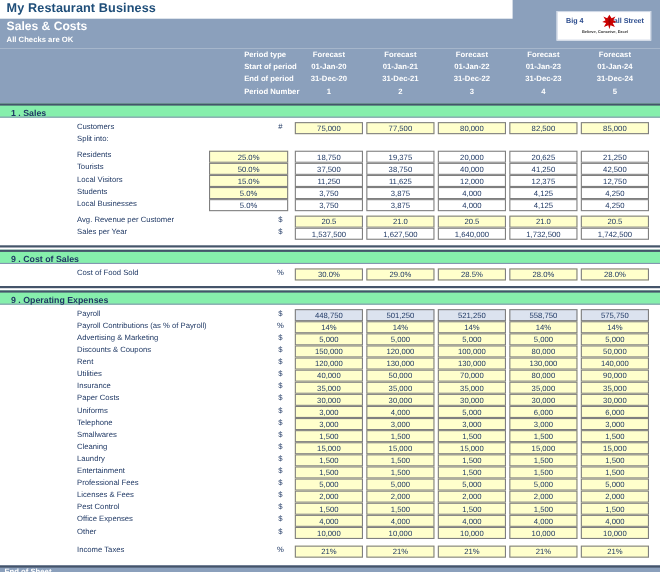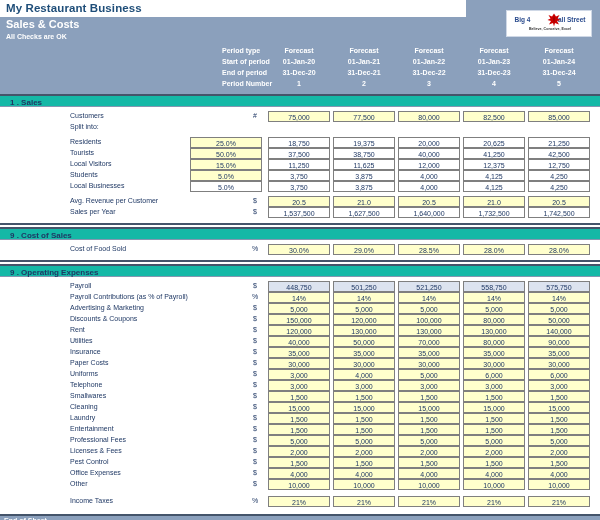--- a/index.html
+++ b/index.html
@@ -26,21 +26,21 @@
   .logo-sub{position:absolute;left:0;top:16px;width:86px;text-align:center;
             font-size:3.6px;font-weight:bold;color:#333;white-space:nowrap;}
   .eagle{position:absolute;left:39px;top:1px;width:16px;height:16px;}
 
   
   .phead{position:absolute;left:0;top:44px;width:600px;height:50px;background:#8ba0bc;}
   .phead .lbl{position:absolute;left:222px;font-size:7px;font-weight:bold;color:#ffffff;white-space:nowrap;}
   .phead .cell{position:absolute;font-size:7px;font-weight:bold;color:#ffffff;text-align:center;white-space:nowrap;}
 
   
-  .sect{position:absolute;left:0;width:600px;height:13px;background:#14b8a6;
+  .sect{position:absolute;left:0;width:600px;height:13px;background:#86efac;
         border-top:2px solid #44546a;border-bottom:1px solid #8496b0;box-sizing:border-box;}
   .sect span{position:absolute;left:10px;top:1.5px;font-size:8px;font-weight:bold;color:#1f3864;}
 
   .endbar{position:absolute;left:0;width:600px;height:12px;background:#8ba0bc;
           border-top:2px solid #44546a;box-sizing:border-box;}
   .endbar span{position:absolute;left:4px;top:1px;font-size:7px;font-weight:bold;color:#ffffff;}
 
   .hrule{position:absolute;left:0;width:600px;height:0;border-top:2px solid #44546a;}
 
   

